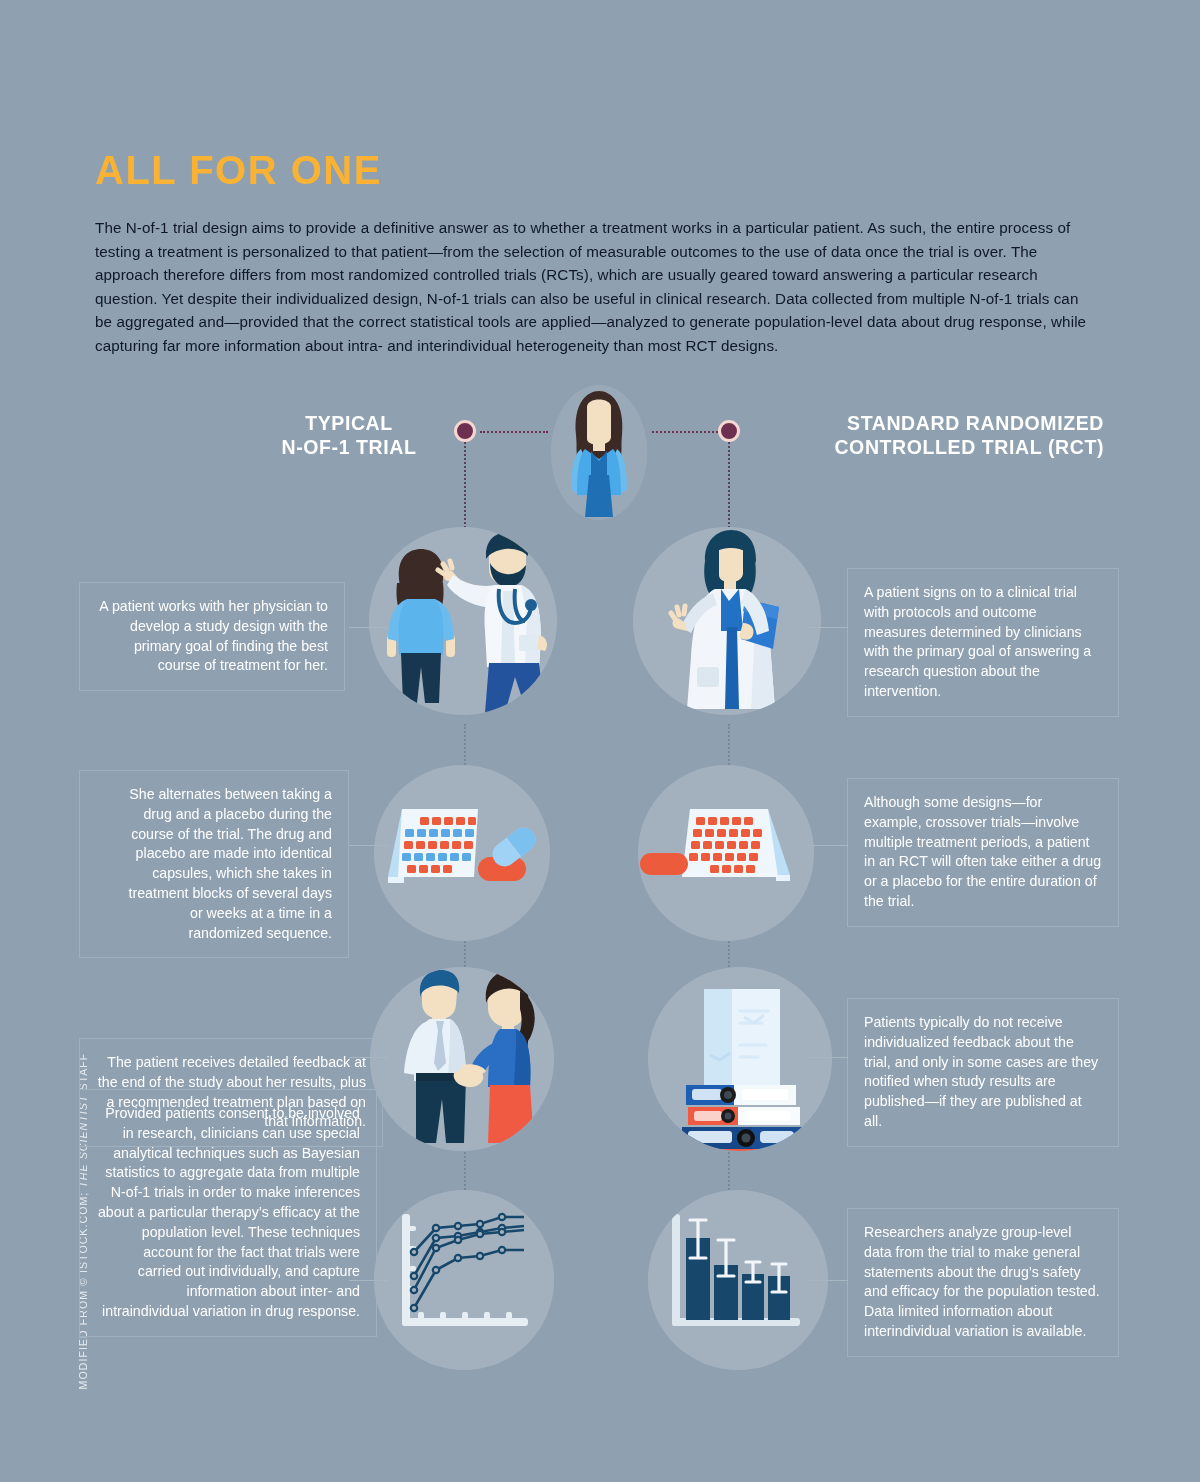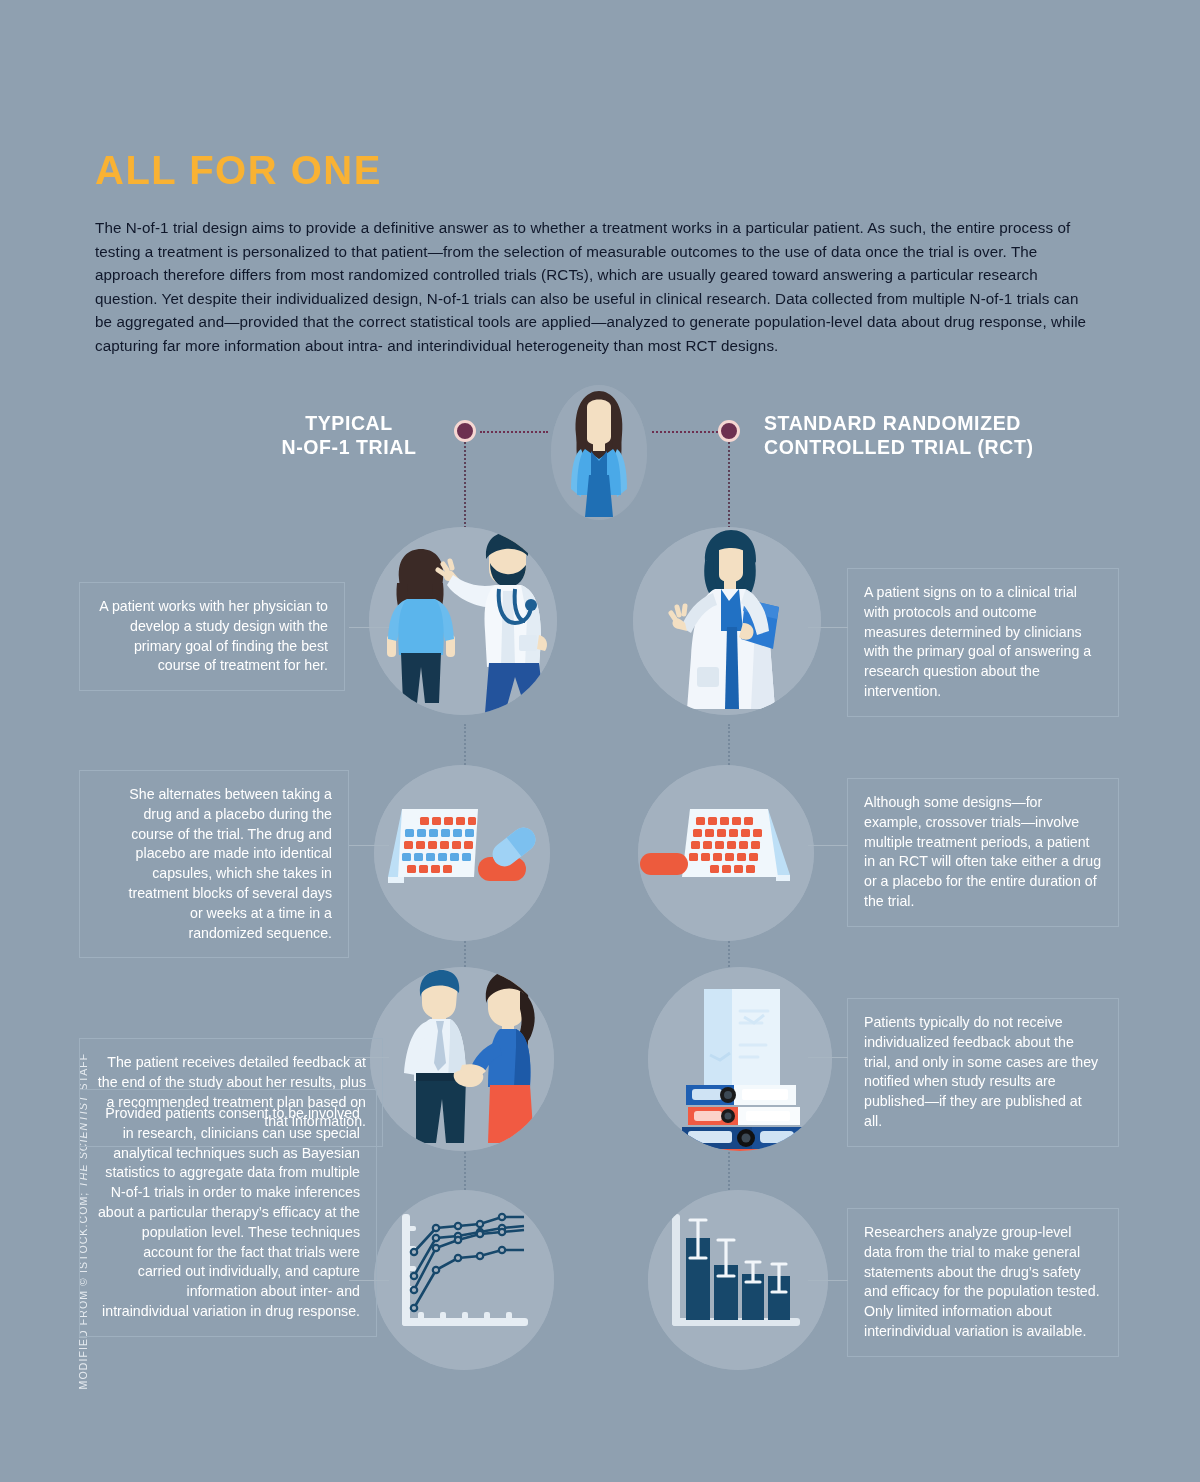--- a/index.html
+++ b/index.html
@@ -36,21 +36,21 @@
   }
   .credit i { font-style: italic; }
 
   
   .col-head {
     position: absolute;
     font-size: 19.5px; font-weight: bold; line-height: 24px;
     color: #ffffff; letter-spacing: 0.6px;
   }
   .col-head.left  { left: 245px; top: 411px; width: 208px; text-align: center; }
-  .col-head.right { left: 764px; top: 411px; width: 340px; text-align: left; }
+  .col-head.right { left: 764px; top: 411px; width: 340px; text-align: right; }
 
   
   .node-dot {
     position: absolute; width: 22px; height: 22px; border-radius: 50%;
     background: #6d3050; border: 3px solid #f6d7d2;
   }
 
   .dash-h {
     position: absolute; height: 0;
     border-top: 2px dotted #6d3050;
@@ -507,18 +507,18 @@
         <path d="M105 72 v20 M98 72 h14 M98 92 h14"></path>
         <path d="M131 74 v28 M124 74 h14 M124 102 h14"></path>
       </g>
     </svg>
   </div>
 
   <div class="tbox left" style="left:79px; top:1089px; width:298px;">
     <span>Provided patients consent to be involved in research, clinicians can use special analytical techniques such as Bayesian statistics to aggregate data from multiple N-of-1 trials in order to make inferences about a particular therapy’s efficacy at the population level. These techniques account for the fact that trials were carried out individually, and capture information about inter- and intraindividual variation in drug response.</span>
   </div>
   <div class="tbox right" style="left:847px; top:1208px; width:272px;">
-    <span>Researchers analyze group-level data from the trial to make general statements about the drug’s safety and efficacy for the population tested. Only limited information about interindividual variation is available.</span>
+    <span>Researchers analyze group-level data from the trial to make general statements about the drug’s safety and efficacy for the population tested. Data limited information about interindividual variation is available.</span>
   </div>
   <div class="leader" style="left:349px; top:1280px; width:40px;"></div>
   <div class="leader" style="left:808px; top:1280px; width:40px;"></div>
 
 </div>
 
 </body></html>

